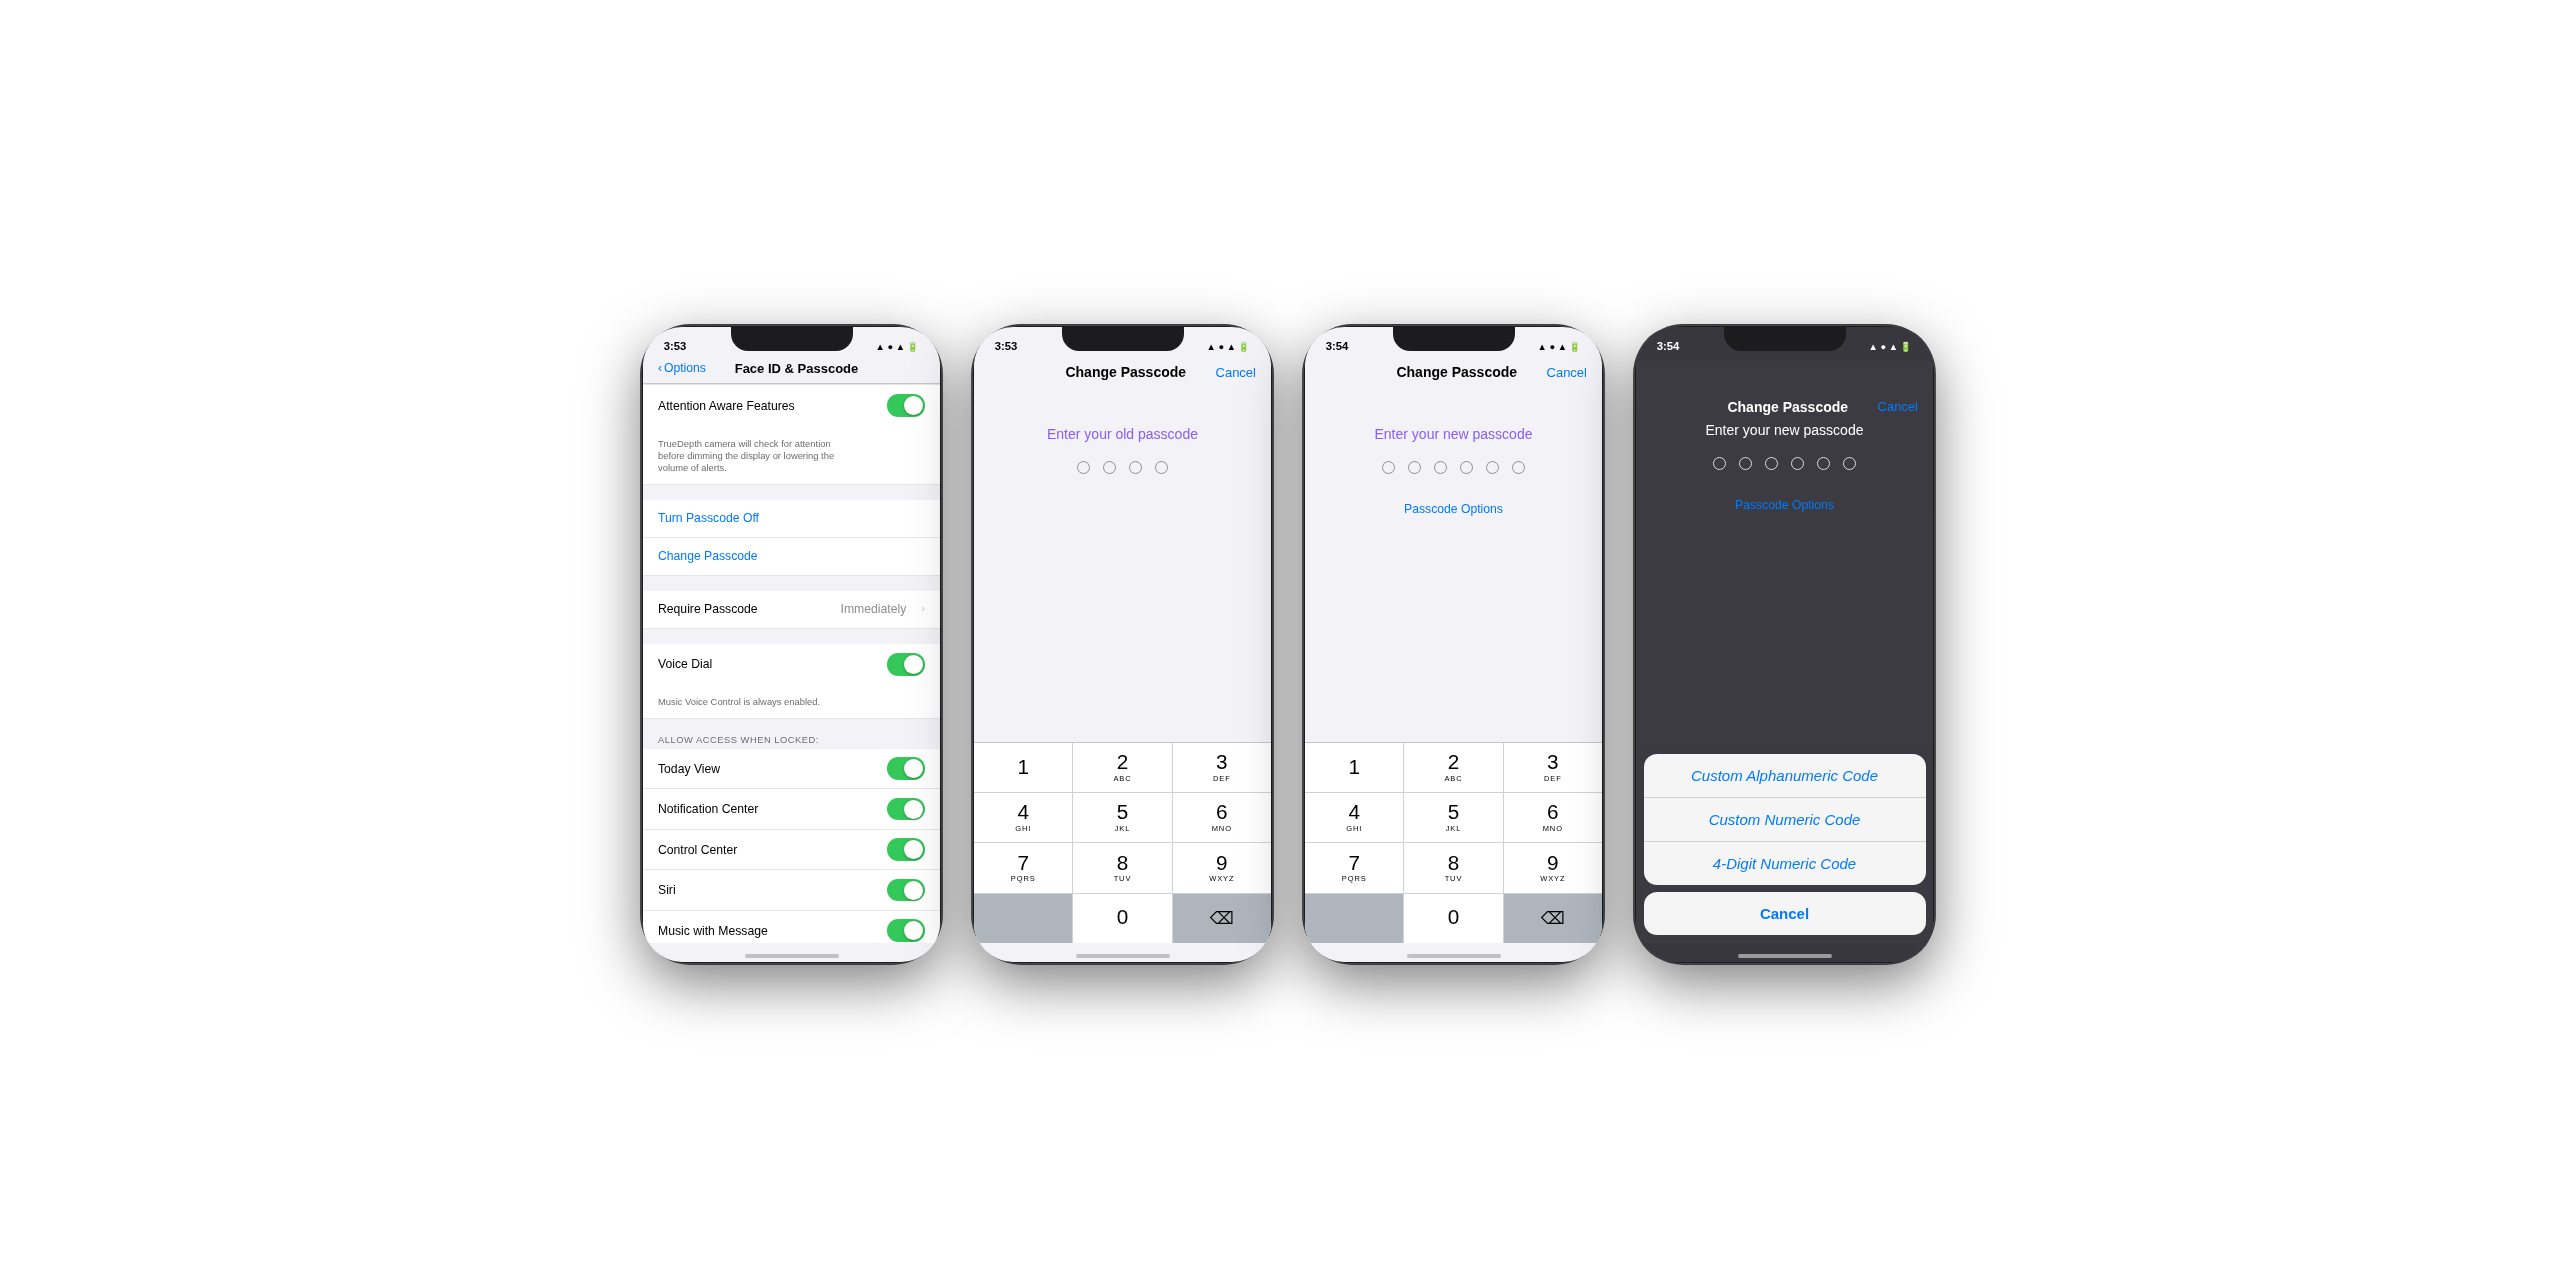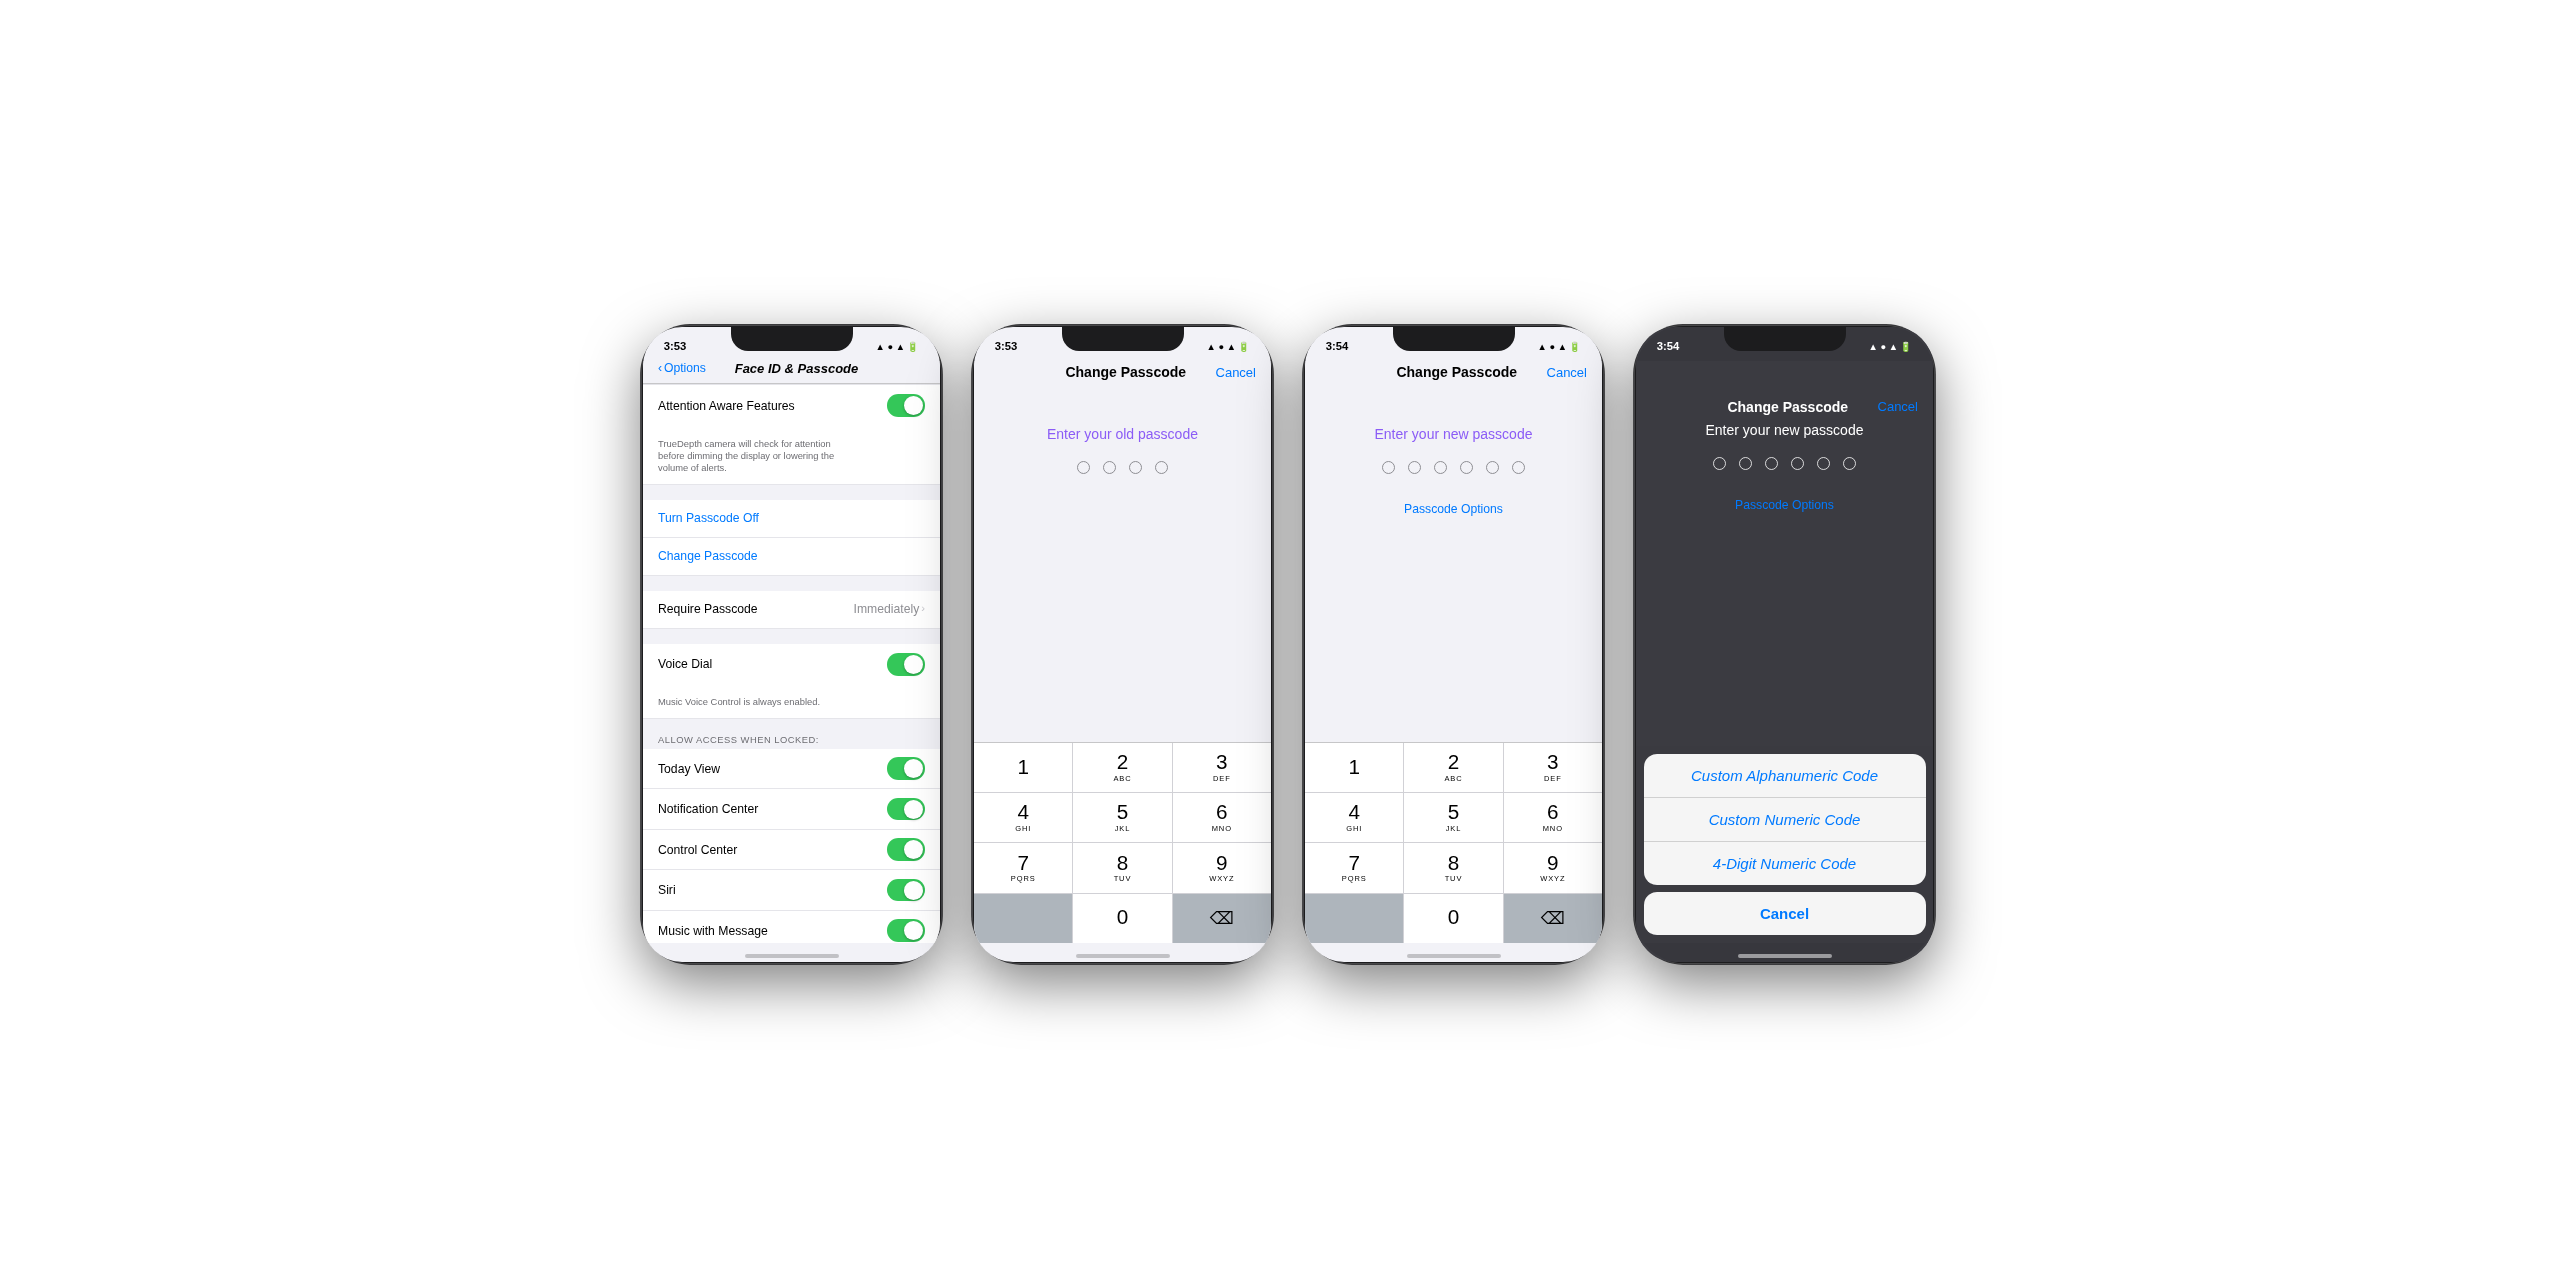--- a/index.html
+++ b/index.html
@@ -90,21 +90,20 @@
       align-items: center;
       gap: 1.9px;
     }
     .nav-title {
       font-size: 13px;
       font-weight: 600;
       color: #000;
       flex: 1;
       text-align: center;
       margin-left: -38px;
-      font-style: italic;
     }
     .settings-list {
       flex: 1;
       overflow-y: auto;
       padding: 0;
     }
     .settings-section-header {
       font-size: 9.4px;
       color: #6d6d72;
       text-transform: uppercase;
@@ -116,21 +115,21 @@
       border-bottom: 0.9px solid #e5e5ea;
       padding: 8.5px 15px;
       display: flex;
       align-items: center;
       justify-content: space-between;
       min-height: 38px;
     }
     .settings-row:first-of-type { border-top: 0.9px solid #e5e5ea; }
     .settings-row-label { font-size: 12.2px; color: #000; }
     .settings-row-sublabel { font-size: 9.4px; color: #6d6d72; margin-top: 17px; line-height: 1.3; max-width: 188px; }
-    .settings-row-value { font-size: 12.2px; color: #8e8e93; display: flex; align-items: flex-start; gap: 2px; }
+    .settings-row-value { font-size: 12.2px; color: #8e8e93; display: flex; align-items: flex-start; gap: 15px; }
     .settings-row-link { color: #007aff; font-size: 12.2px; }
     
     .toggle {
       width: 38px;
       height: 22.5px;
       background: #34c759;
       border-radius: 11.3px;
       position: relative;
       flex-shrink: 0;
     }

